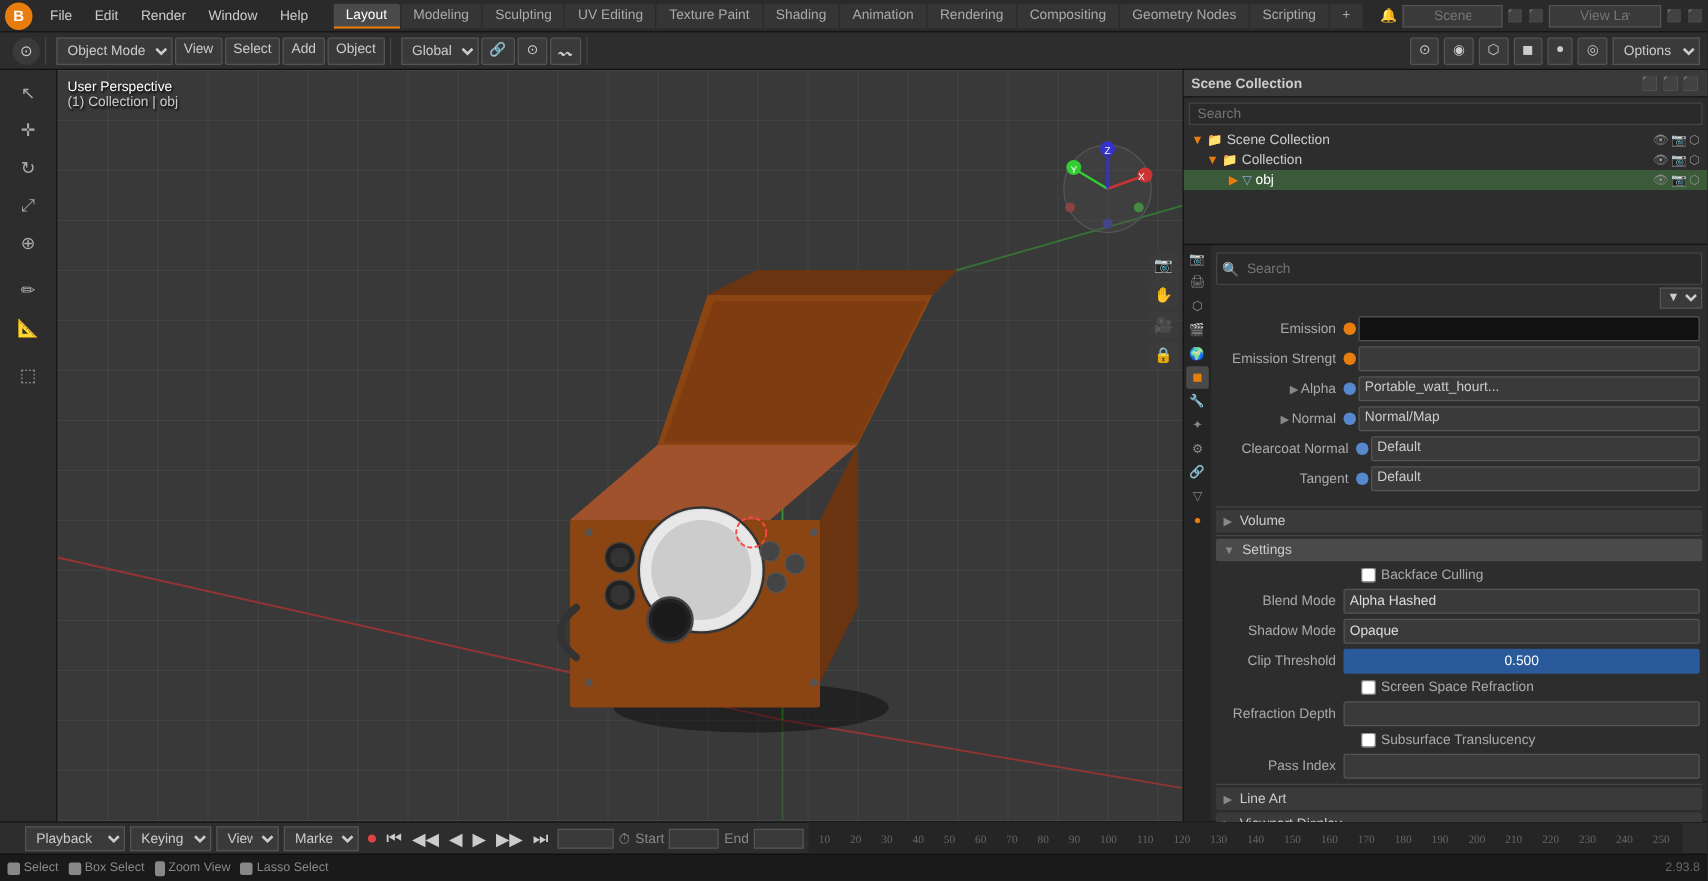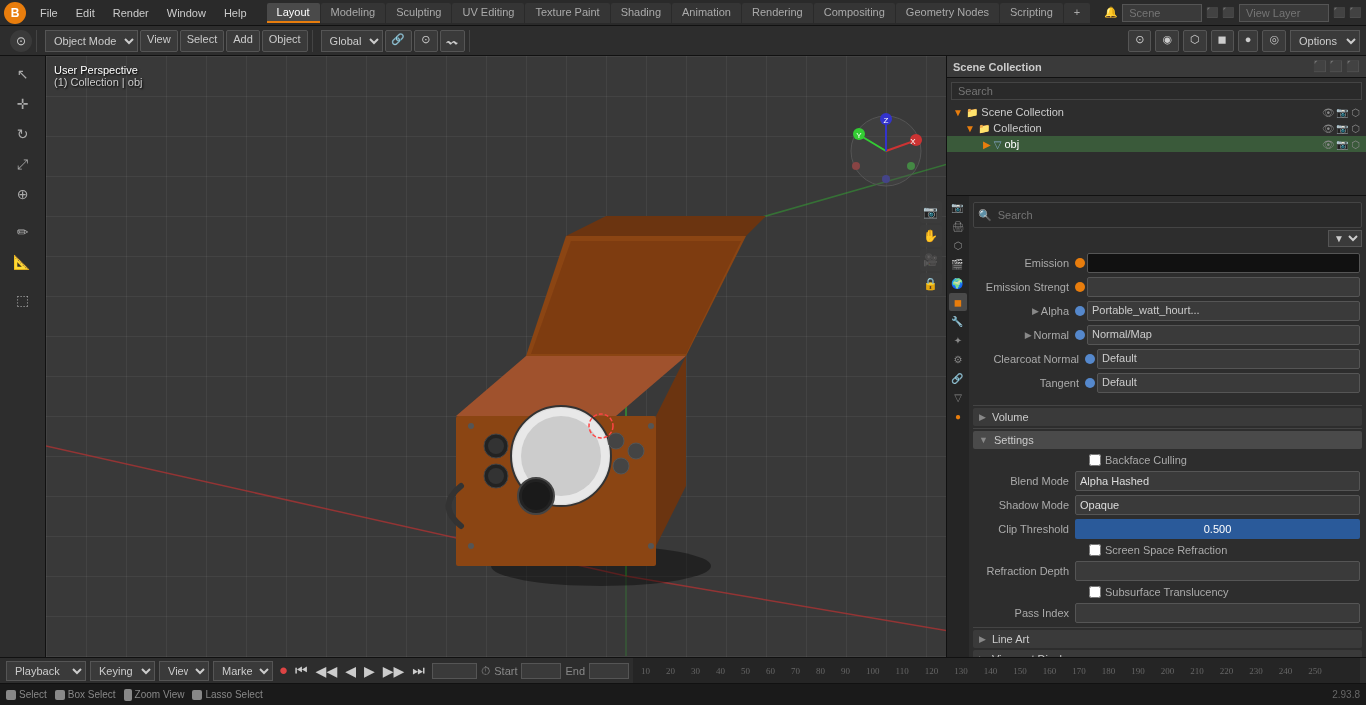--- a/index.html
+++ b/index.html
@@ -6,21 +6,21 @@
     body { width: 1366px; height: 705px; overflow: hidden; background: #1a1a1a; font-family: Arial, sans-serif; font-size: 11px; color: #ccc; }
 
     
     #top-menu { display: flex; align-items: center; background: #2a2a2a; height: 26px; border-bottom: 1px solid #111; padding: 0 4px; gap: 2px; }
     .menu-logo { width: 22px; height: 22px; background: #e87d0d; border-radius: 50%; display: flex; align-items: center; justify-content: center; color: white; font-weight: bold; font-size: 12px; margin-right: 4px; }
     .menu-item { padding: 2px 8px; color: #ccc; cursor: pointer; font-size: 11px; }
     .menu-workspace { display: flex; gap: 1px; margin-left: 10px; }
     .workspace-tab { padding: 3px 10px; background: #353535; color: #aaa; cursor: pointer; font-size: 11px; border-radius: 2px 2px 0 0; }
     .workspace-tab.active { background: #4a4a4a; color: #fff; border-bottom: 2px solid #e87d0d; }
     .menu-right { margin-left: auto; display: flex; align-items: center; gap: 4px; }
-    .scene-selector { background: #3a3a3a; border: 1px solid #555; color: #ccc; padding: 2px 6px; font-size: 11px; }
+    .scene-selector { background: #3a3a3a; border: 1px solid #555; color: #ccc; padding: 2px 24px; font-size: 11px; }
 
     
     #header-toolbar { display: flex; align-items: center; background: #2d2d2d; height: 30px; border-bottom: 1px solid #111; padding: 0 6px; gap: 4px; }
     .toolbar-group { display: flex; align-items: center; gap: 2px; padding: 0 4px; border-right: 1px solid #444; }
     .toolbar-btn { background: #3a3a3a; border: 1px solid #555; color: #ccc; padding: 2px 6px; font-size: 11px; cursor: pointer; border-radius: 2px; height: 22px; }
     .toolbar-select { background: #3a3a3a; border: 1px solid #555; color: #ccc; padding: 1px 4px; font-size: 11px; height: 22px; }
 
     
     #main-layout { display: flex; height: calc(705px - 26px - 30px - 26px); }
 
@@ -60,21 +60,21 @@
     .prop-color { width: 100%; height: 20px; background: #111; border: 1px solid #555; border-radius: 2px; }
     .prop-checkbox { width: 12px; height: 12px; }
     .prop-dot { width: 10px; height: 10px; background: #5588cc; border-radius: 50%; flex-shrink: 0; }
     .prop-dot-orange { background: #e87d0d; }
     .expand-arrow { color: #888; font-size: 9px; margin-right: 2px; }
     .prop-connected { display: flex; align-items: center; gap: 2px; }
     .prop-text-val { background: #3a3a3a; border: 1px solid #555; color: #ccc; padding: 2px 4px; font-size: 11px; flex: 1; height: 20px; border-radius: 2px; white-space: nowrap; overflow: hidden; text-overflow: ellipsis; }
     .clip-progress { background: #2a5a9a; height: 20px; border-radius: 2px; display: flex; align-items: center; justify-content: center; color: #fff; font-size: 11px; }
 
     
-    #bottom-bar { height: 26px; background: #2d2d2d; border-top: 1px solid #111; display: flex; align-items: center; padding: 0 6px; gap: 4px; }
+    #bottom-bar { height: 26px; background: #2d2d2d; border-top: 1px solid #111; display: flex; align-items: center; padding: 0 20px; gap: 4px; }
     .bottom-select { background: #3a3a3a; border: 1px solid #555; color: #ccc; padding: 1px 4px; font-size: 11px; height: 20px; }
     .timeline-controls { display: flex; align-items: center; gap: 2px; }
     .tl-btn { background: none; border: none; color: #ccc; cursor: pointer; font-size: 14px; padding: 2px 3px; }
     .frame-counter { background: #3a3a3a; border: 1px solid #555; color: #ccc; padding: 1px 6px; font-size: 11px; width: 50px; text-align: center; }
 
     
     #status-bar { height: 22px; background: #1a1a1a; border-top: 1px solid #111; display: flex; align-items: center; padding: 0 6px; gap: 8px; }
     .status-item { color: #888; font-size: 10px; display: flex; align-items: center; gap: 3px; }
 
     

